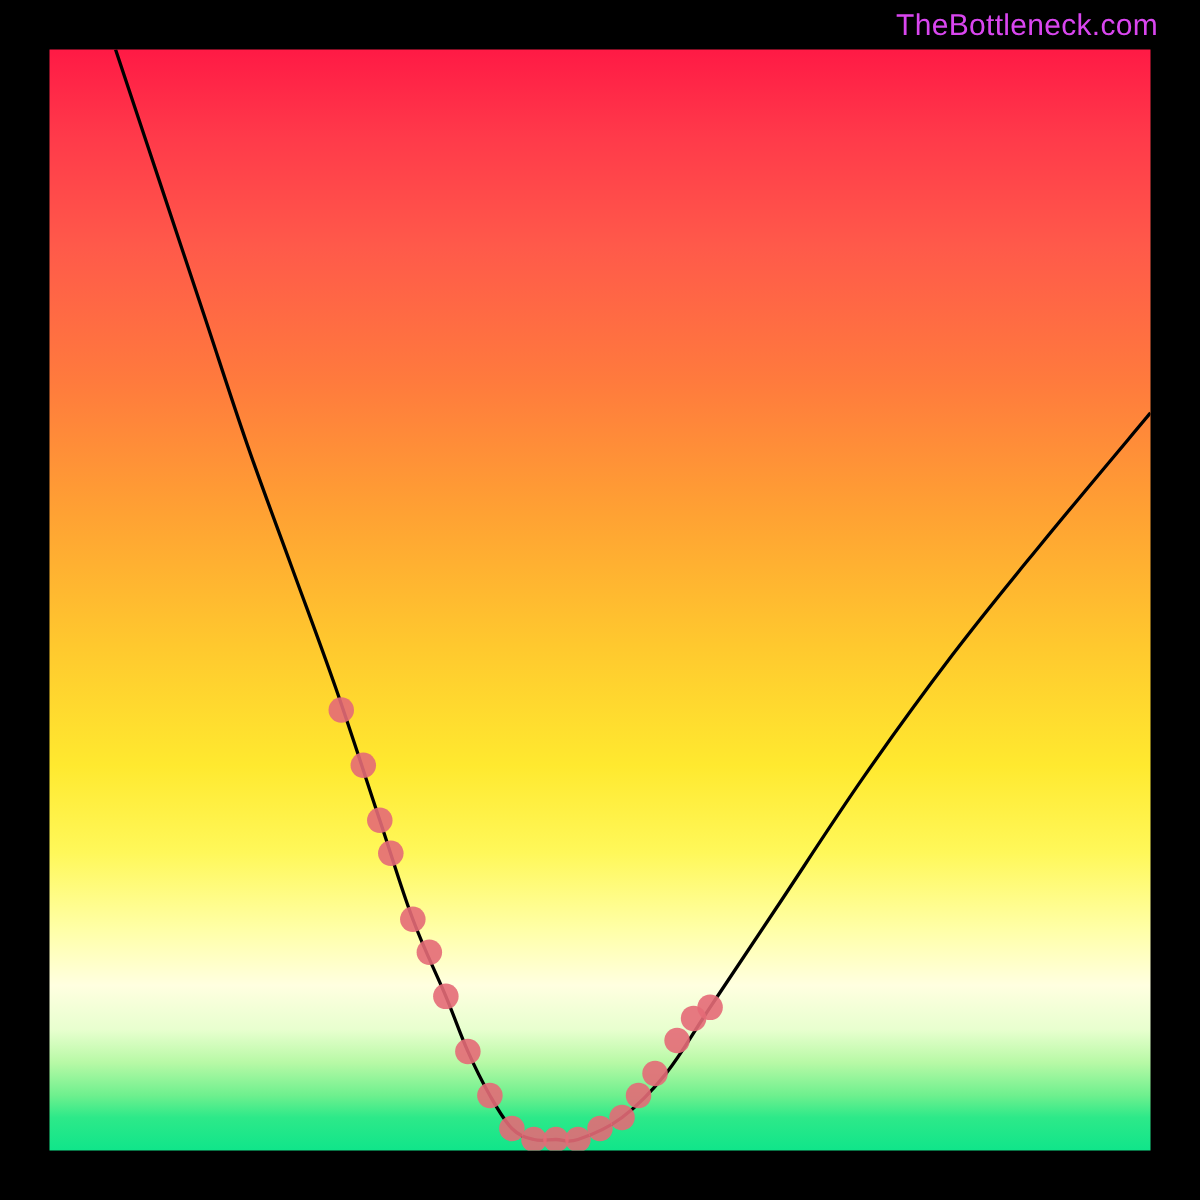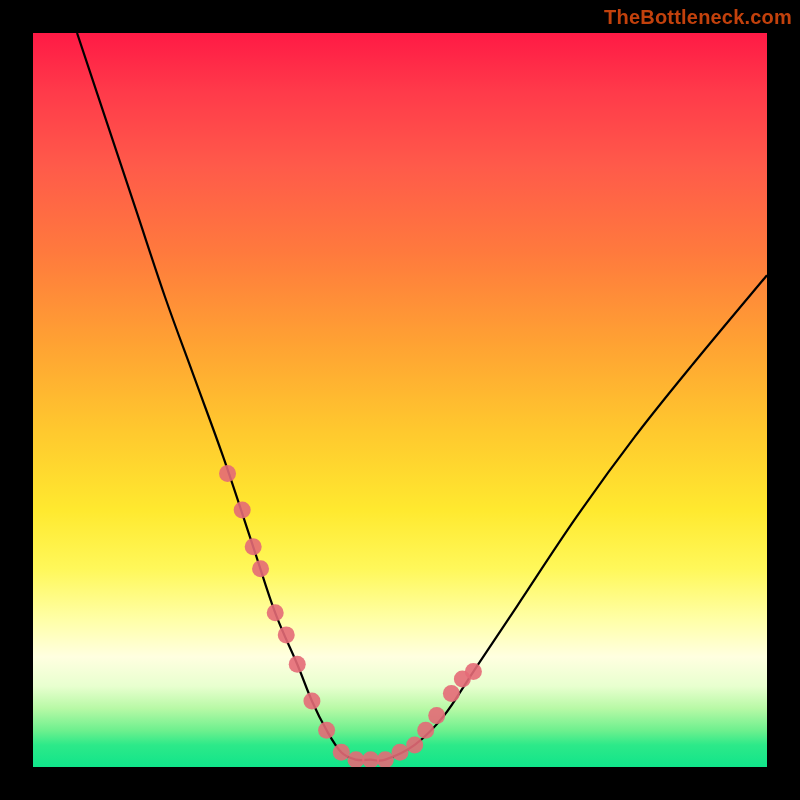--- a/index.html
+++ b/index.html
@@ -46,24 +46,24 @@
   svg.curve {
     position: absolute;
     left: 0;
     top: 0;
     width: 734px;
     height: 734px;
   }
   .attribution {
     position: absolute;
     top: 6px;
-    right: 8px;
-    color: #c2410c;
+    right: 28px;
+    color: #d946ef;
     font-size: 20px;
-    font-weight: 700;
+    font-weight: 400;
     letter-spacing: 0.2px;
   }
 </style>
 </head>
 <body>
 
 <div class="frame">
   <div class="plot">
     <svg class="curve" viewBox="0 0 734 734">
       <g id="curve-path">

